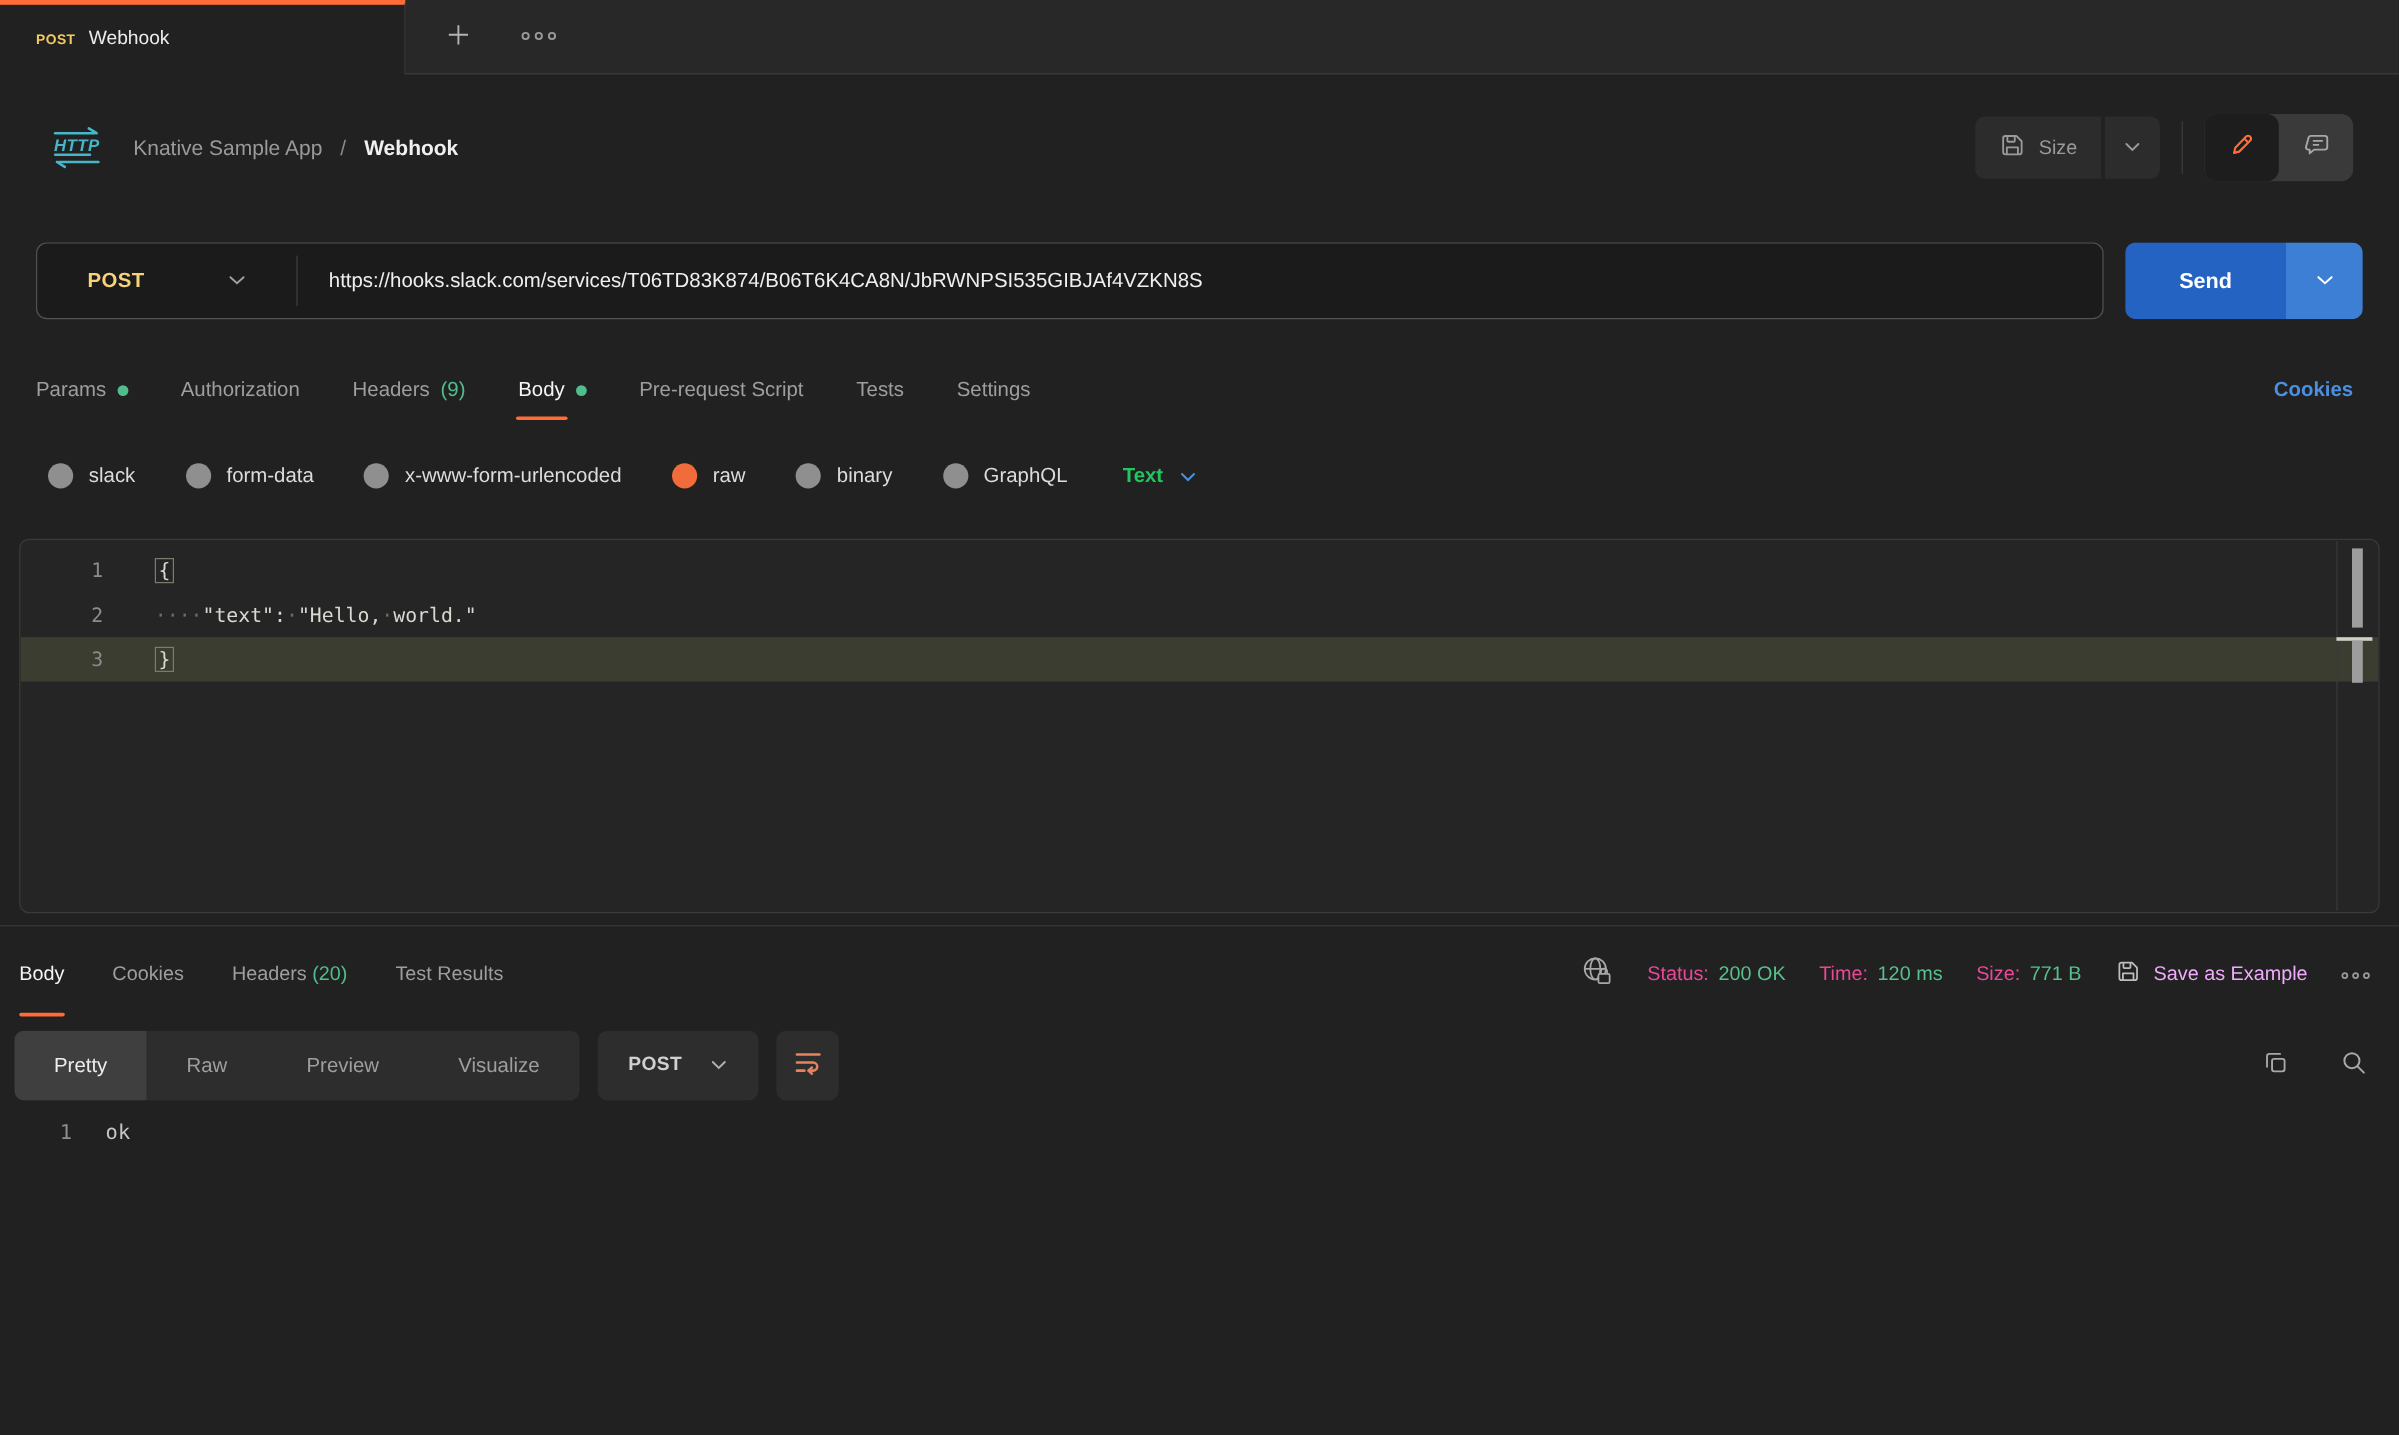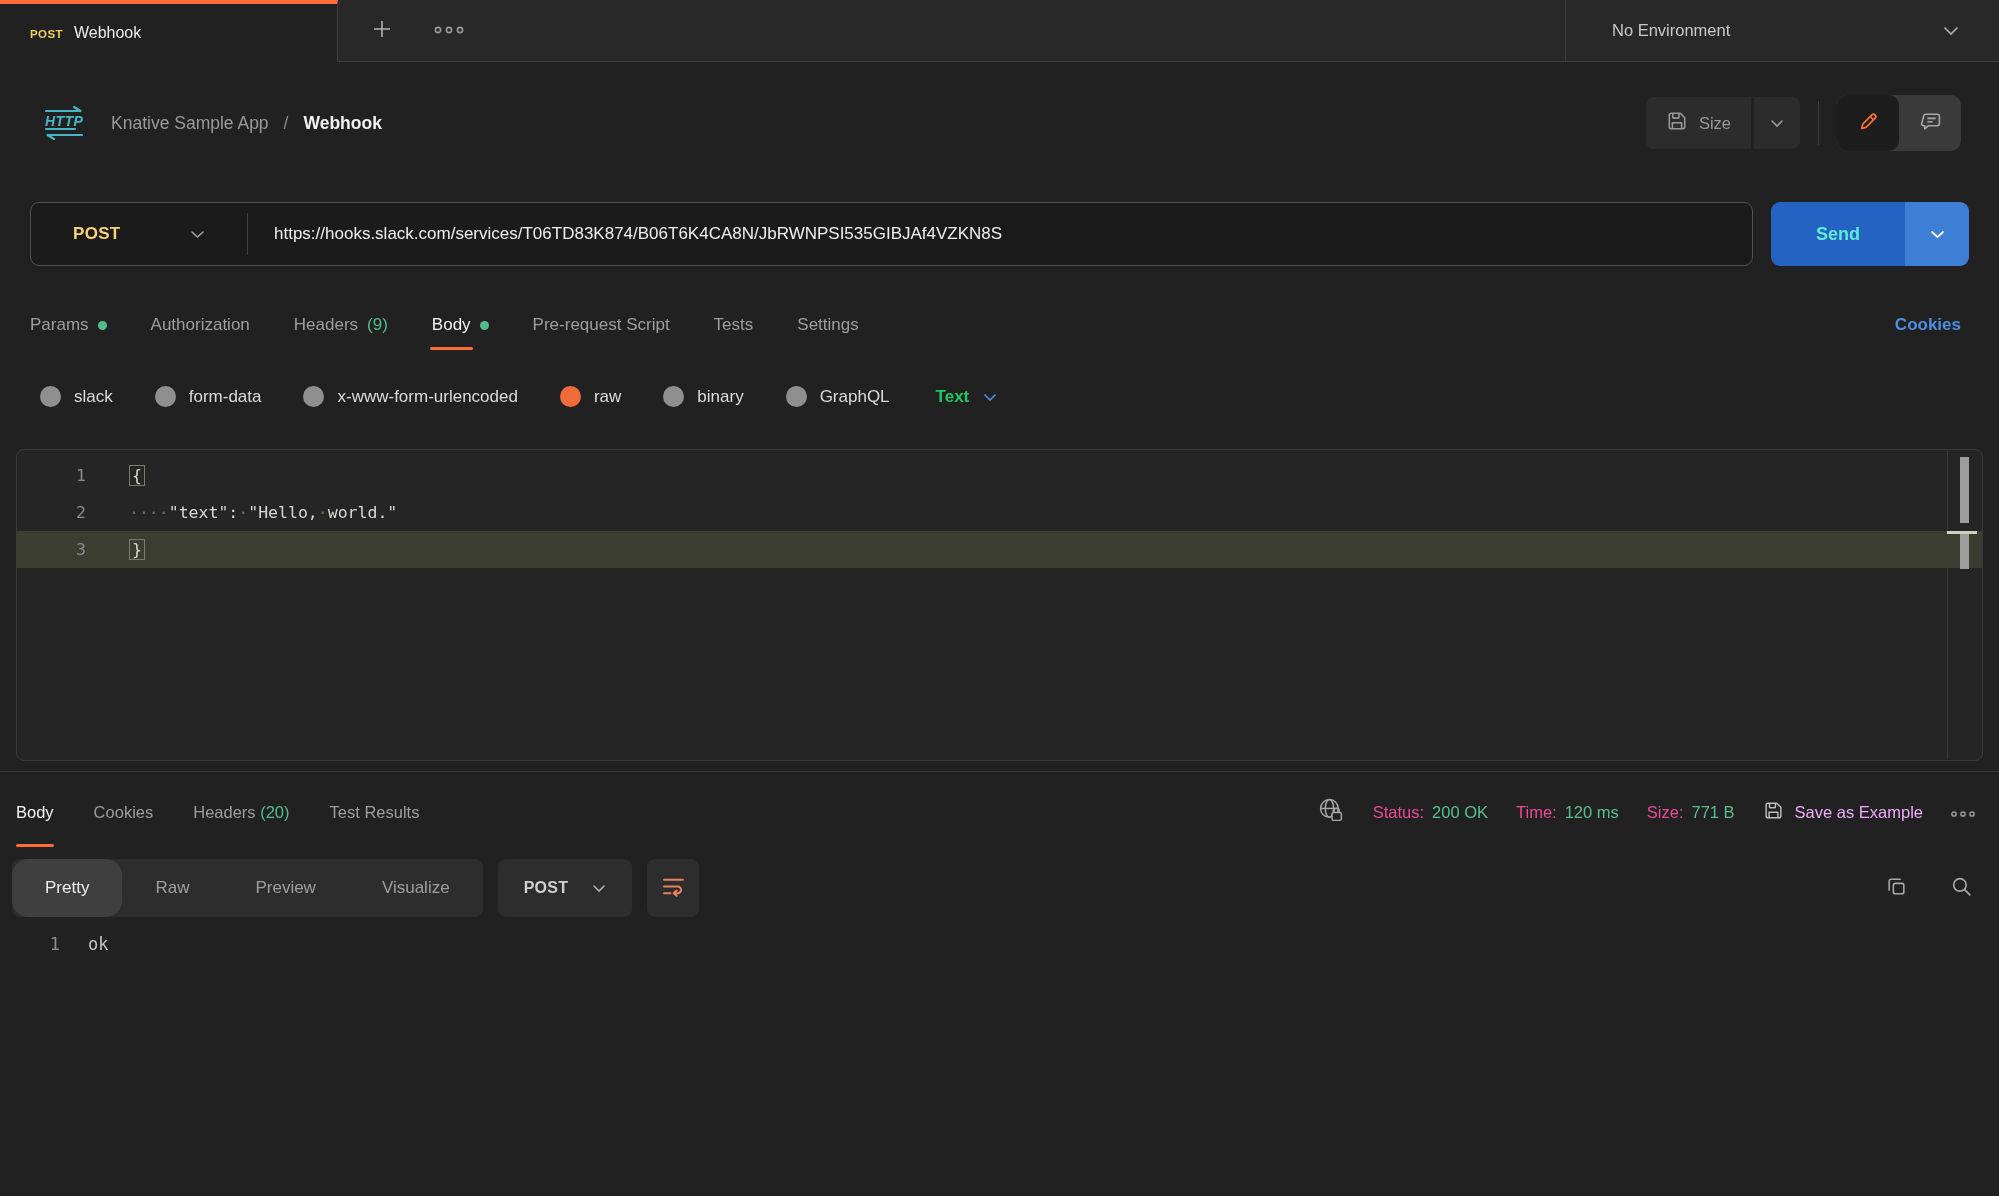--- a/index.html
+++ b/index.html
@@ -53,21 +53,21 @@
   .url-box {
     flex:1; height:64px; background:#1b1b1b; border:1px solid #525252; border-radius:9px;
     display:flex; align-items:center; overflow:hidden;
   }
   .method-select { width:216px; display:flex; align-items:center; justify-content:space-between;
     padding:0 42px; cursor:pointer; }
   .method-label { font-size:17px; font-weight:bold; color:#f7d277; letter-spacing:.3px; }
   .url-divider { width:1px; height:42px; background:#3f3f3f; }
   .url-text { padding-left:26px; font-size:17px; color:#efefef; white-space:nowrap; cursor:text; }
   .send-btn { width:198px; height:64px; border-radius:9px; display:flex; overflow:hidden; cursor:pointer; }
-  .send-main { flex:1; background:#2563c2; color:#5eead4; font-weight:bold; font-size:18px;
+  .send-main { flex:1; background:#2563c2; color:#ffffff; font-weight:bold; font-size:18px;
     display:flex; align-items:center; justify-content:center; }
   .send-chev { width:64px; background:#3e7fd6; display:flex; align-items:center; justify-content:center; }
   
   .req-tabs { display:flex; align-items:stretch; gap:44px; height:50px; margin-top:34px; padding:0 38px 0 30px; }
   .req-tab { display:flex; align-items:center; gap:9px; font-size:17px; color:#9e9e9e;
     position:relative; cursor:pointer; }
   .req-tab.active { color:#f5f5f5; }
   .tab-underline { position:absolute; left:-2px; right:16px; bottom:0; height:3px; background:#ff6c37; border-radius:2px; }
   .green-dot { width:9px; height:9px; border-radius:50%; background:#51bd8c; }
   .count-green { color:#51bd8c; }
@@ -105,21 +105,21 @@
   .resp-underline { position:absolute; left:0; right:0; bottom:5px; height:3px; background:#ff6c37; border-radius:2px; }
   .resp-meta { margin-left:auto; display:flex; align-items:center; gap:28px; font-size:16.5px; }
   .meta-pair { display:flex; align-items:center; gap:8px; }
   .meta-label { color:#ec4899; }
   .meta-value { color:#58c08d; }
   .save-example { display:flex; align-items:center; gap:11px; color:#f0abfc; cursor:pointer; }
   
   .view-bar { display:flex; align-items:center; gap:15px; height:60px; margin-top:6px; padding:0 26px 0 12px; }
   .seg-container { display:flex; background:#2d2d2d; border-radius:8px; height:58px; overflow:hidden; }
   .seg { padding:0 33px; display:flex; align-items:center; font-size:17px; color:#9e9e9e; cursor:pointer; }
-  .seg.active { background:#3f3f3f; color:#ededed; border-radius:16px; }
+  .seg.active { background:#3f3f3f; color:#ededed; border-radius:0; }
   .fmt-box { height:58px; background:#2d2d2d; border-radius:8px; display:flex; align-items:center;
     gap:24px; padding:0 26px; cursor:pointer; }
   .fmt-label { font-size:16px; font-weight:600; color:#d0d0d0; letter-spacing:.3px; }
   .wrap-btn { width:52px; height:58px; background:#2d2d2d; border-radius:8px;
     display:flex; align-items:center; justify-content:center; cursor:pointer; }
   .view-right { margin-left:auto; display:flex; align-items:center; gap:42px; }
   
   .resp-body { margin-top:16px; font-family:"DejaVu Sans Mono", monospace; font-size:17px; display:flex; }
   .resp-gutter { width:88px; text-align:right; padding-right:28px; color:#8e8e8e; flex-shrink:0; }
   .resp-text { color:#c6c6c6; }
@@ -144,28 +144,20 @@
       </button>
       <button class="icon-btn">
         <span>
           <svg width="30" height="10" viewBox="0 0 30 10" fill="none" stroke="#9a9a9a" stroke-width="1.6">
               <circle cx="4" cy="5" r="2.6"></circle>
               <circle cx="15" cy="5" r="2.6"></circle>
               <circle cx="26" cy="5" r="2.6"></circle>
             </svg>
         </span>
       </button>
-    </div>
-    <div class="env-section">
-      <span class="env-label">No Environment</span>
-      <span>
-        <svg width="16" height="10" viewBox="0 0 16 10" fill="none" stroke="#b0b0b0" stroke-width="1.7" stroke-linecap="round">
-            <path d="M2 2l6 6 6-6"></path>
-          </svg>
-      </span>
     </div>
   </div>
 
   <div class="header">
     <div class="crumbs">
       <span class="http-icon">
         <svg width="48" height="38" viewBox="0 0 48 38">
           <g stroke="#45b7c8" stroke-width="2.2" fill="none" stroke-linecap="round">
             <path d="M6 7h33"></path>
               <path d="M34 3l6.5 4"></path>

